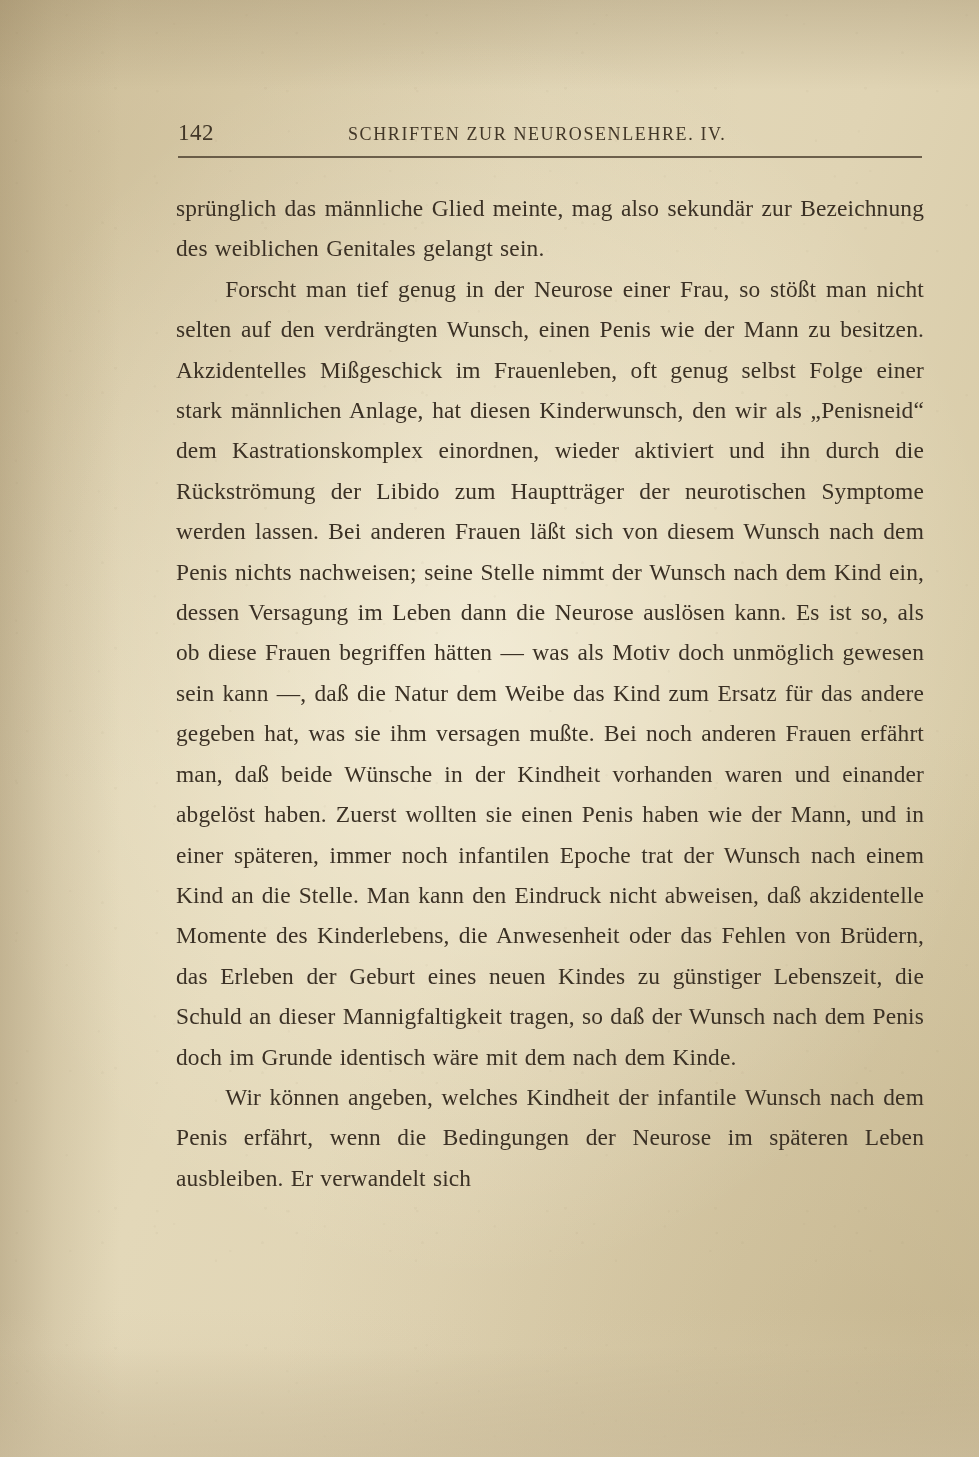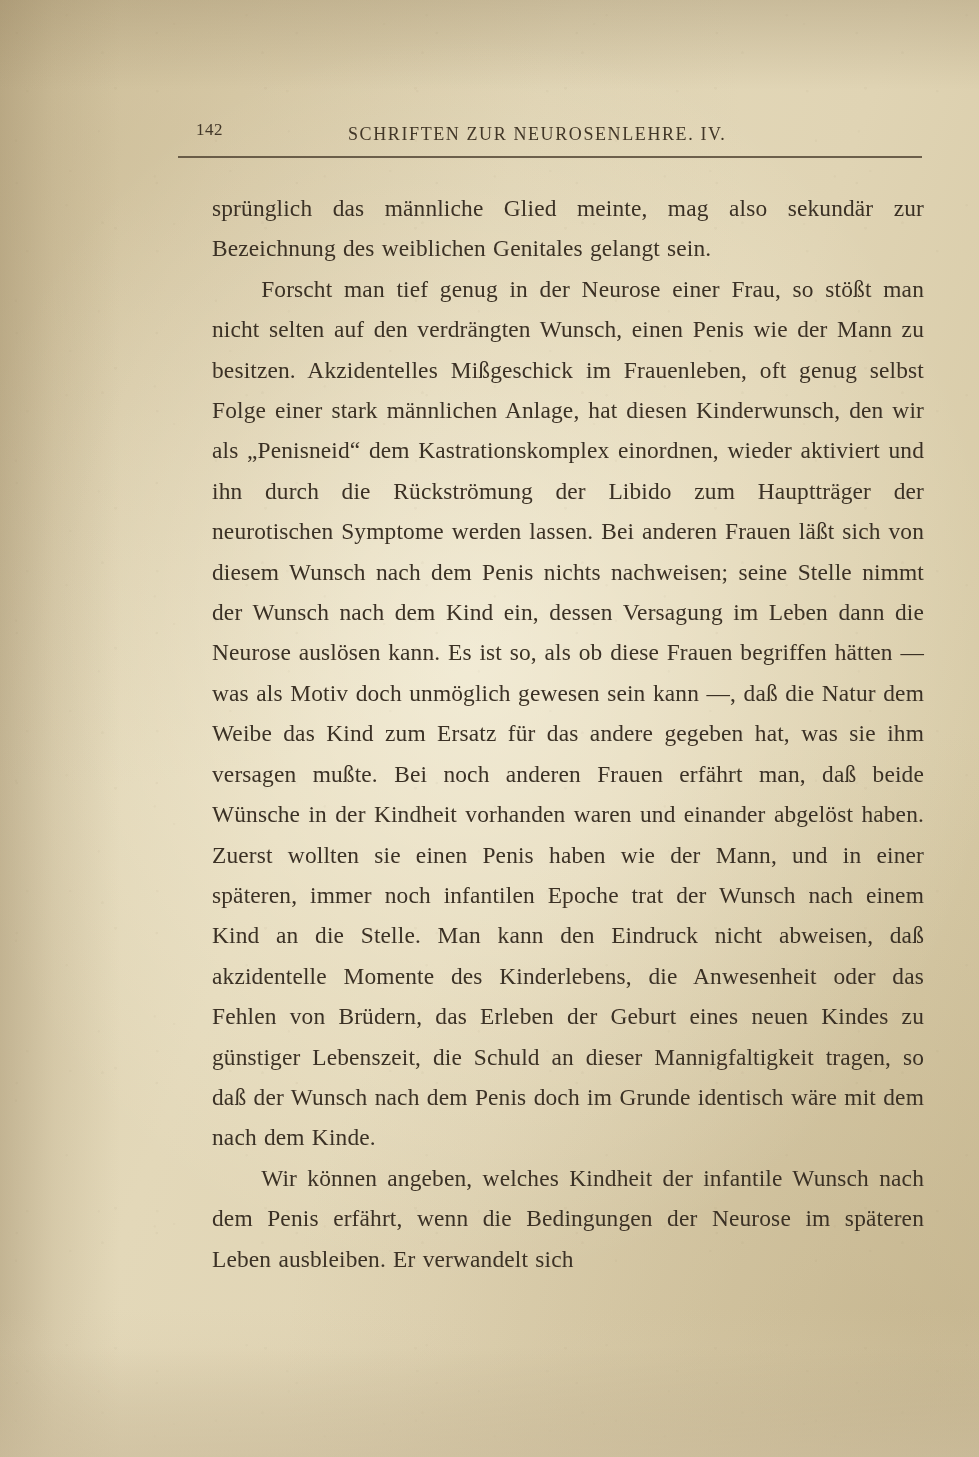--- a/index.html
+++ b/index.html
@@ -78,23 +78,23 @@
     width: 748px;
   }
 
   
   .runhead {
     position: relative;
     height: 38px;
   }
   .folio {
     position: absolute;
-    left: 20px;
+    left: 2px;
     top: 0;
-    font-size: 17px;
+    font-size: 23px;
     letter-spacing: 0.5px;
     color: #413627;
   }
   .runtitle {
     position: absolute;
     left: 172px;
     top: 4px;
     font-size: 18px;
     letter-spacing: 1.6px;
     color: #423728;
@@ -113,21 +113,20 @@
   
   #body-text {
     margin-top: 30px;
     font-size: 23.4px;
     line-height: 40.4px;
     color: #3b3125;
     text-align: justify;
     text-justify: inter-word;
     letter-spacing: 0.15px;
     word-spacing: 1.2px;
-    margin-left: 36px;
   }
   #body-text p {
     margin: 0;
   }
   #body-text p.indent {
     text-indent: 2.1em;
   }
   
   #body-text p:last-child {
     

